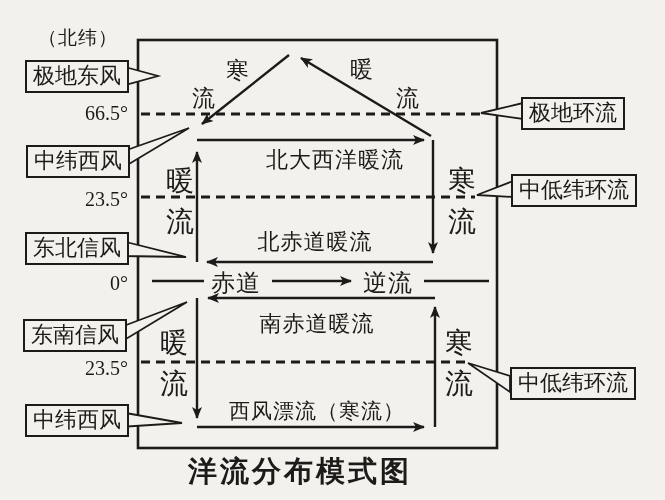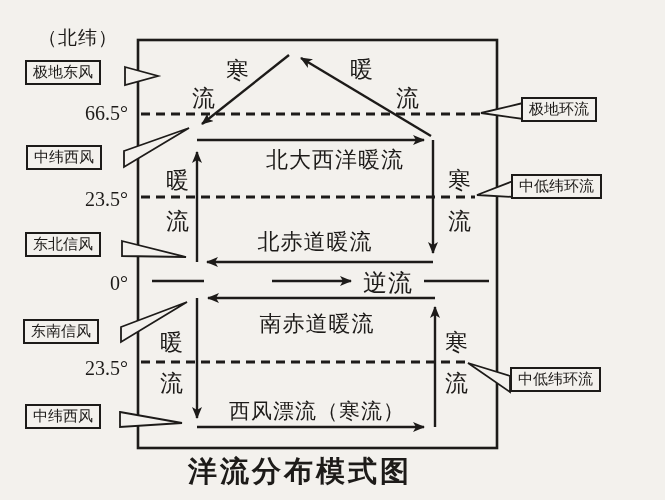--- a/index.html
+++ b/index.html
@@ -10,32 +10,32 @@
     color:#1d1b19;
     overflow:hidden;
   }
   .stage{position:relative;width:665px;height:420px;}
   .stage svg{position:absolute;left:0;top:0;}
   .callout{
     position:absolute;
     border:2.2px solid #1d1b19;
     background:#f3f1ed;
     padding:1px 6px 2px;
-    font-size:15px;
+    font-size:22px;
     line-height:1.2;
     white-space:nowrap;
     z-index:3;
   }
   .lat{
     position:absolute;left:52px;width:76px;
     text-align:right;font-size:20px;
   }
   .cur{position:absolute;font-size:22px;text-align:center;letter-spacing:1px;}
   .vert{
-    position:absolute;width:26px;line-height:41px;font-size:23px;
+    position:absolute;width:26px;line-height:41px;font-size:28px;
     word-break:break-all;white-space:normal;
   }
   .dch{position:absolute;font-size:23px;}
   .note{position:absolute;left:38px;top:25px;font-size:19px;letter-spacing:1px;}
   .title{
     position:absolute;left:135px;top:452px;width:330px;
     text-align:center;font-size:29px;font-weight:bold;letter-spacing:3px;
   }
 </style>
 </head>
@@ -103,20 +103,21 @@
   <span class="dch" style="left:226px;top:55px;">寒</span>
   <span class="dch" style="left:192px;top:83px;">流</span>
   <span class="dch" style="left:350px;top:54px;">暖</span>
   <span class="dch" style="left:396px;top:83px;">流</span>
 
   <div class="cur" style="left:199px;top:145px;width:232px;margin-left:20px;">北大西洋暖流</div>
   <div class="cur" style="left:199px;top:227px;width:232px;">北赤道暖流</div>
   <div class="cur" style="left:199px;top:309px;width:236px;">南赤道暖流</div>
   <div class="cur" style="left:199px;top:397px;width:236px;font-size:21px;">西风漂流（寒流）</div>
 
+  <div class="cur" style="left:204px;top:267px;width:64px;font-size:24px;">赤道</div>
   <div class="cur" style="left:356px;top:267px;width:64px;font-size:24px;">逆流</div>
 
   <div class="vert" style="left:166px;top:160px;">暖流</div>
   <div class="vert" style="left:448px;top:160px;">寒流</div>
   <div class="vert" style="left:160px;top:322px;">暖流</div>
   <div class="vert" style="left:445px;top:322px;">寒流</div>
 
   <div class="title">洋流分布模式图</div>
 
 </div>

